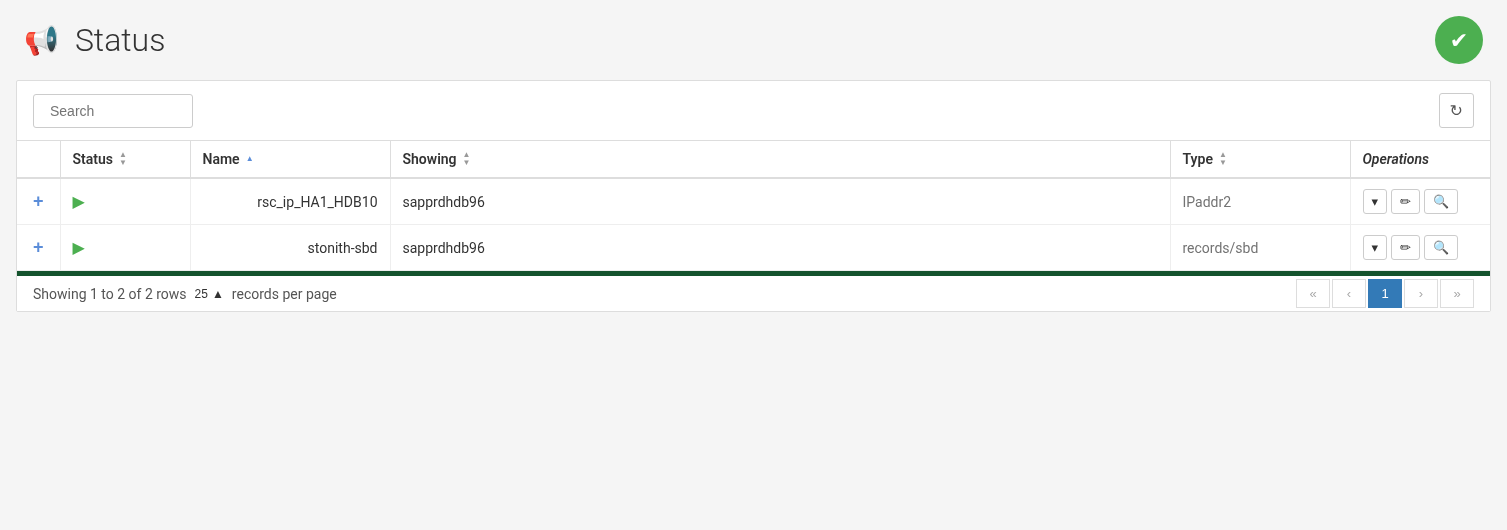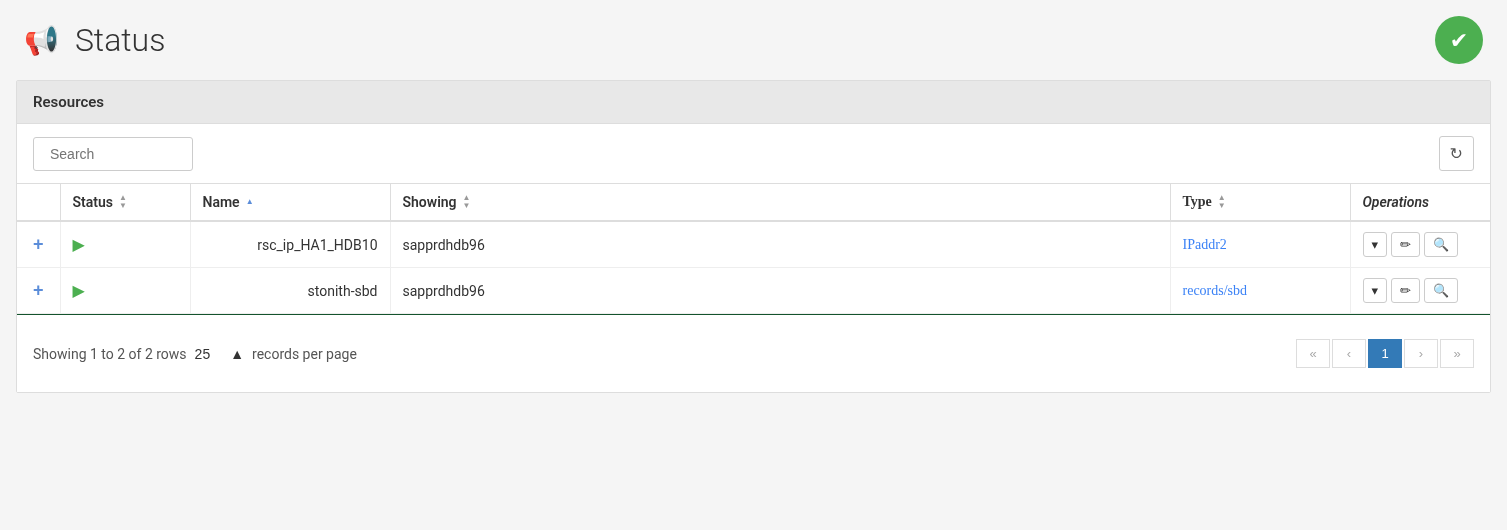--- a/index.html
+++ b/index.html
@@ -140,40 +140,40 @@
     }
 
     td:last-child {
       border-right: none;
     }
 
     .col-checkbox { width: 40px; text-align: center; }
     .col-status { width: 130px; }
     .col-name { width: 200px; text-align: right; }
     .col-location { }
-    .col-type { width: 180px; font-family: Liberation Serif, serif; }
+    .col-type { width: 180px; }
     .col-operations { width: 140px; }
 
     .add-btn {
       color: #5b8dd9;
       font-size: 18px;
       font-weight: bold;
       cursor: pointer;
       background: none;
       border: none;
       padding: 0 4px;
     }
 
     .play-icon {
       color: #4CAF50;
       font-size: 16px;
     }
 
     .type-link {
-      color: #3b82f6;
+      color: #737373;
       text-decoration: none;
       cursor: pointer;
     }
 
     .ops-cell {
       display: flex;
       align-items: center;
       gap: 4px;
     }
 
@@ -184,41 +184,41 @@
       padding: 4px 8px;
       cursor: pointer;
       font-size: 13px;
       color: #333;
     }
 
     .table-footer {
       display: flex;
       align-items: center;
       justify-content: space-between;
-      padding: 24px 16px;
-      border-top: 1px solid #14532d;
+      padding: 3px 16px;
+      border-top: 5px solid #14532d;
       background: #fff;
       font-size: 14px;
       color: #555;
     }
 
     .footer-left {
       display: flex;
       align-items: center;
       gap: 8px;
     }
 
     .per-page-select {
       display: flex;
       align-items: center;
-      gap: 20px;
+      gap: 4px;
       background: none;
       border: none;
       cursor: pointer;
-      font-size: 14px;
+      font-size: 12px;
       color: #333;
       justify-content: flex-end;
     }
 
     .pagination {
       display: flex;
       gap: 2px;
     }
 
     .page-btn {
@@ -250,23 +250,20 @@
   <div class="page-header-left">
     <span class="megaphone-icon">📢</span>
     <h1 class="page-title">Status</h1>
   </div>
   <div class="status-check-circle">
     <span>✔</span>
   </div>
 </div>
 
 <div class="resources-panel">
-  <div class="resources-header">
-    <span>Resources</span>
-  </div>
 
   <div class="table-toolbar">
     <input class="search-input" type="text" placeholder="Search" style="">
     <button class="refresh-btn">
       <span>↻</span>
     </button>
   </div>
 
   <table>
     <thead>

